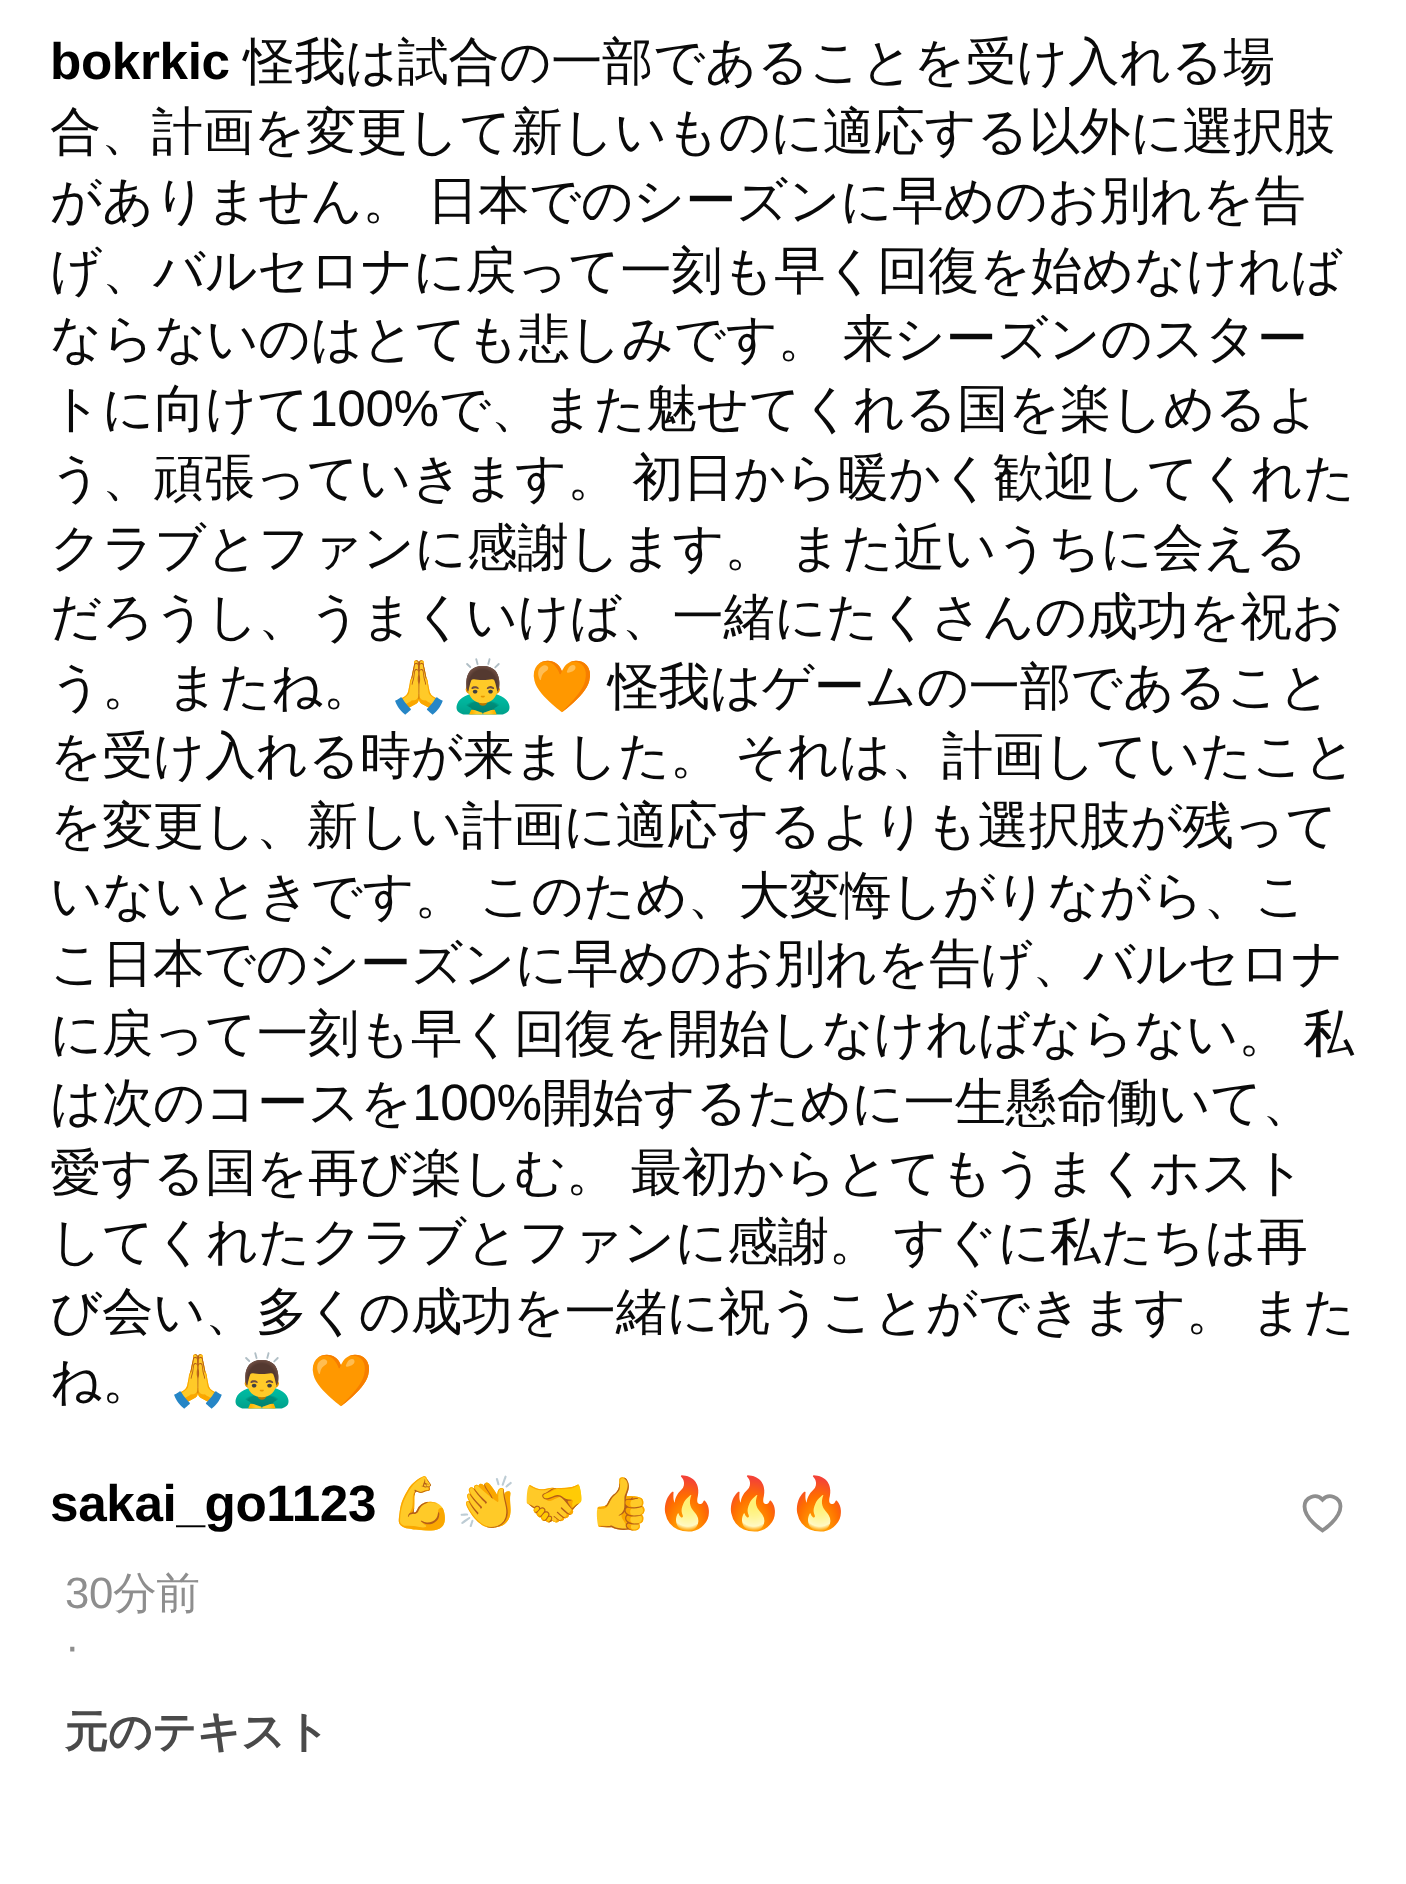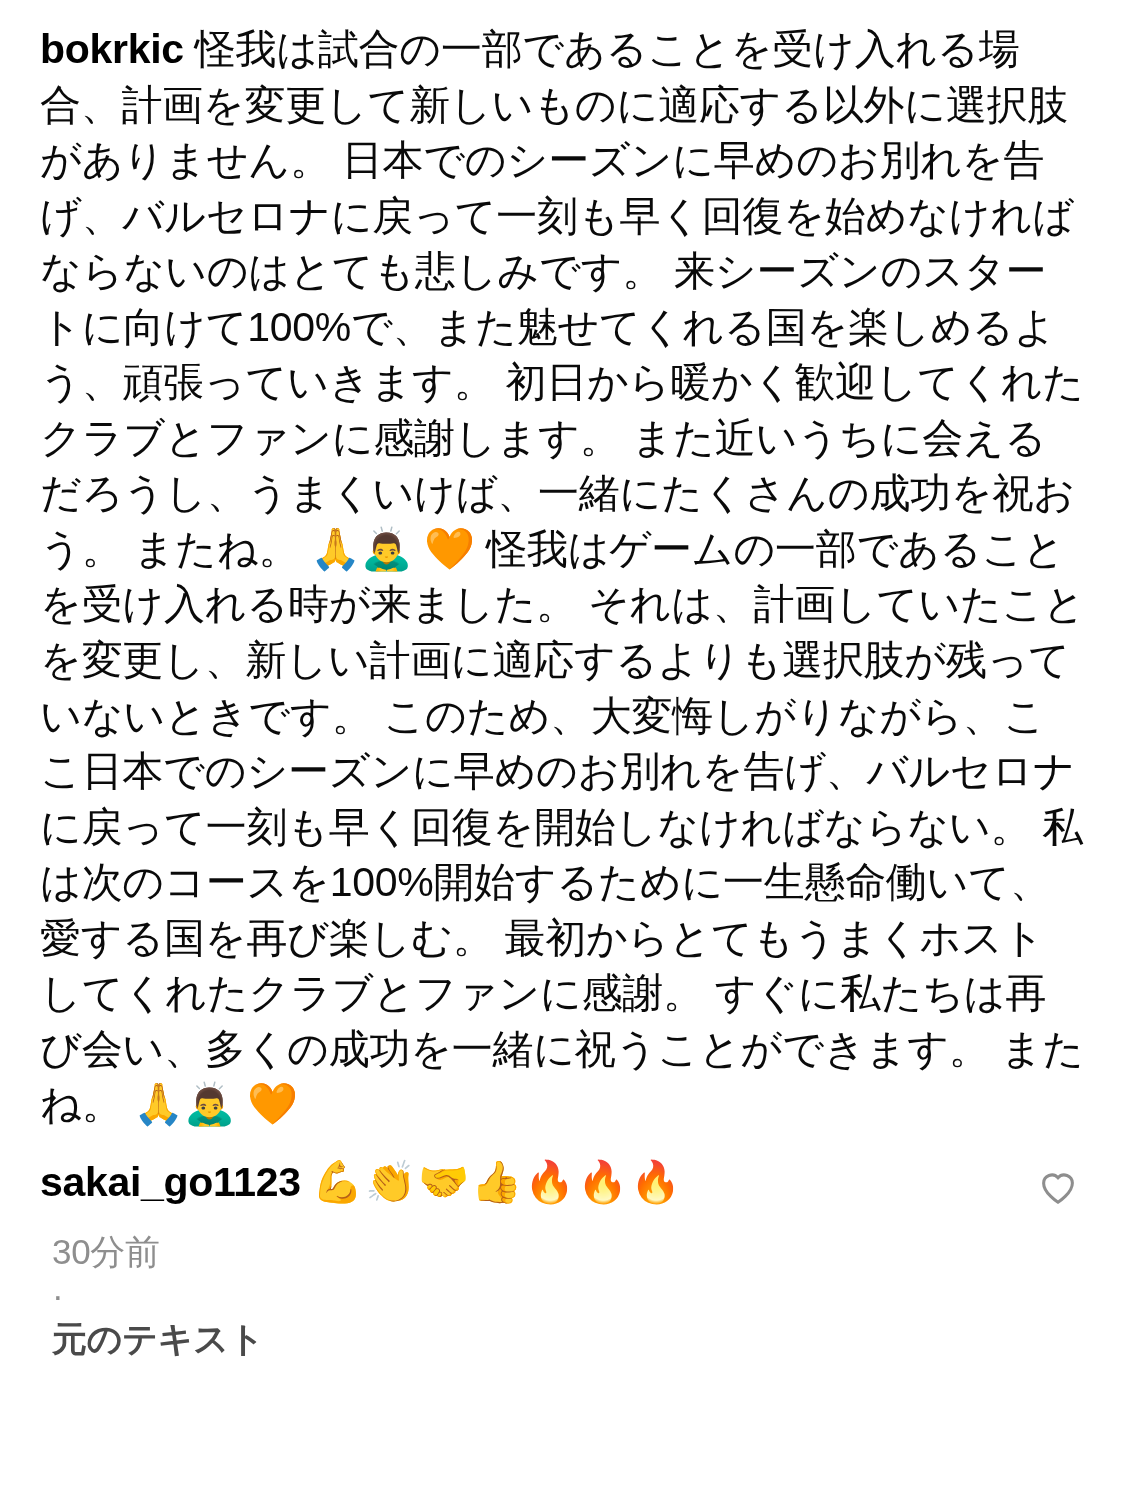--- a/index.html
+++ b/index.html
@@ -38,23 +38,23 @@
   .emoji {
     font-family: "DejaVu Sans", sans-serif;
   }
   .view-comments {
     margin-top: 26px;
     font-size: 38px;
     color: #8e8e8e;
     letter-spacing: -0.3px;
   }
   .comment-row {
-    margin-top: 22px;
+    margin-top: 44px;
     display: flex;
-    align-items: flex-end;
+    align-items: center;
     justify-content: space-between;
   }
   .comment-main {
     font-size: 41px;
     line-height: 1.3;
     letter-spacing: -0.3px;
     flex: 1;
     padding-right: 20px;
   }
   .comment-user {
@@ -85,20 +85,21 @@
     letter-spacing: -0.3px;
     flex-direction: column;
   }
   .meta-sep {
     margin: 0 12px;
     color: #8e8e8e;
   }
   .meta-action {
     color: #4a4a4a;
     font-weight: bold;
+    margin-top: 24px;
   }
 </style>
 </head>
 <body>
 
 <div class="screen">
 
   <div class="caption-block">
     <span class="caption-username">bokrkic</span><span> </span><span class="caption-text">怪我は試合の一部であることを受け入れる場合、計画を変更して新しいものに適応する以外に選択肢がありません。 日本でのシーズンに早めのお別れを告げ、バルセロナに戻って一刻も早く回復を始めなければならないのはとても悲しみです。 来シーズンのスタートに向けて100%で、また魅せてくれる国を楽しめるよう、頑張っていきます。 初日から暖かく歓迎してくれたクラブとファンに感謝します。 また近いうちに会えるだろうし、うまくいけば、一緒にたくさんの成功を祝おう。 またね。 </span><span class="emoji">🙏🙇‍♂️ 🧡</span><span class="caption-text"> 怪我はゲームの一部であることを受け入れる時が来ました。 それは、計画していたことを変更し、新しい計画に適応するよりも選択肢が残っていないときです。 このため、大変悔しがりながら、ここ日本でのシーズンに早めのお別れを告げ、バルセロナに戻って一刻も早く回復を開始しなければならない。 私は次のコースを100%開始するために一生懸命働いて、愛する国を再び楽しむ。 最初からとてもうまくホストしてくれたクラブとファンに感謝。 すぐに私たちは再び会い、多くの成功を一緒に祝うことができます。 またね。 </span><span class="emoji">🙏🙇‍♂️ 🧡</span>
   </div>

